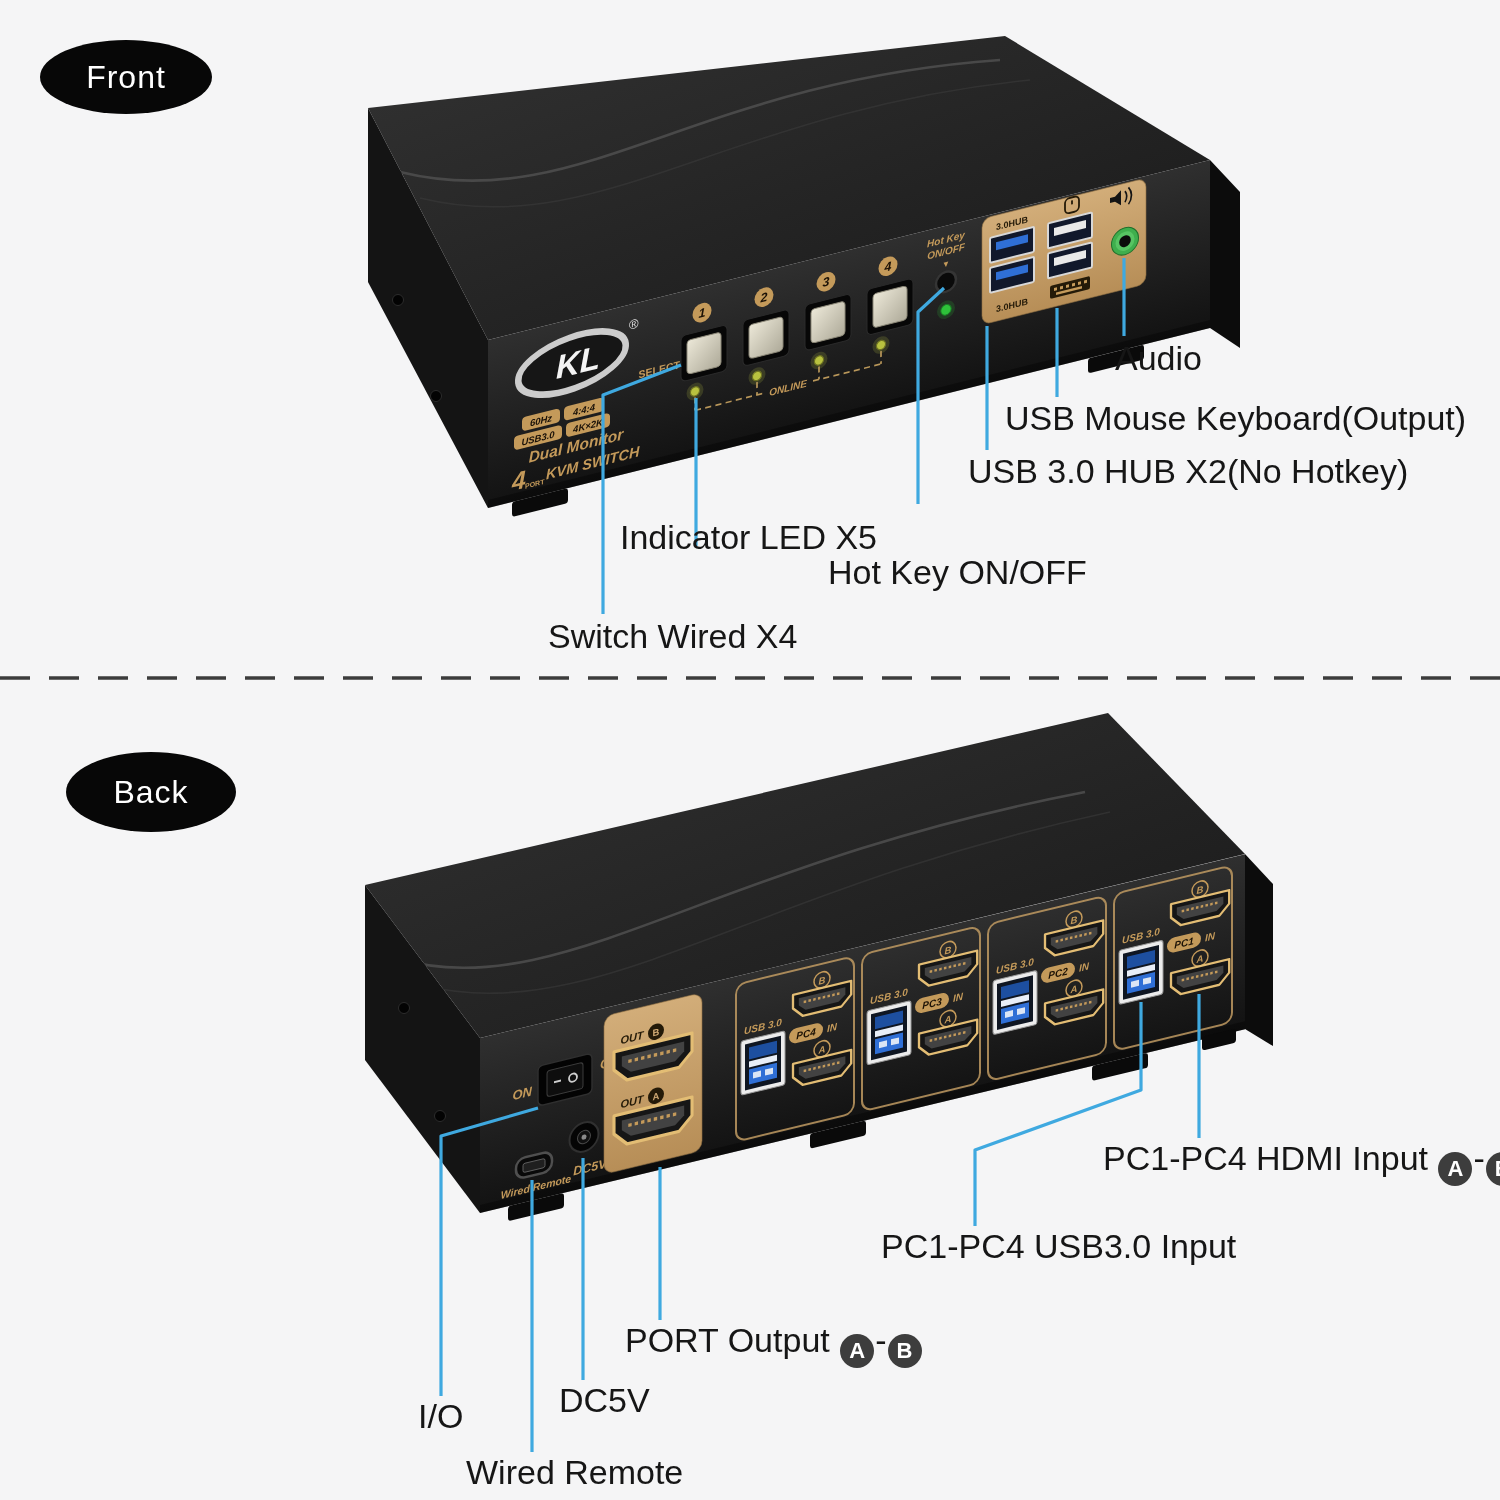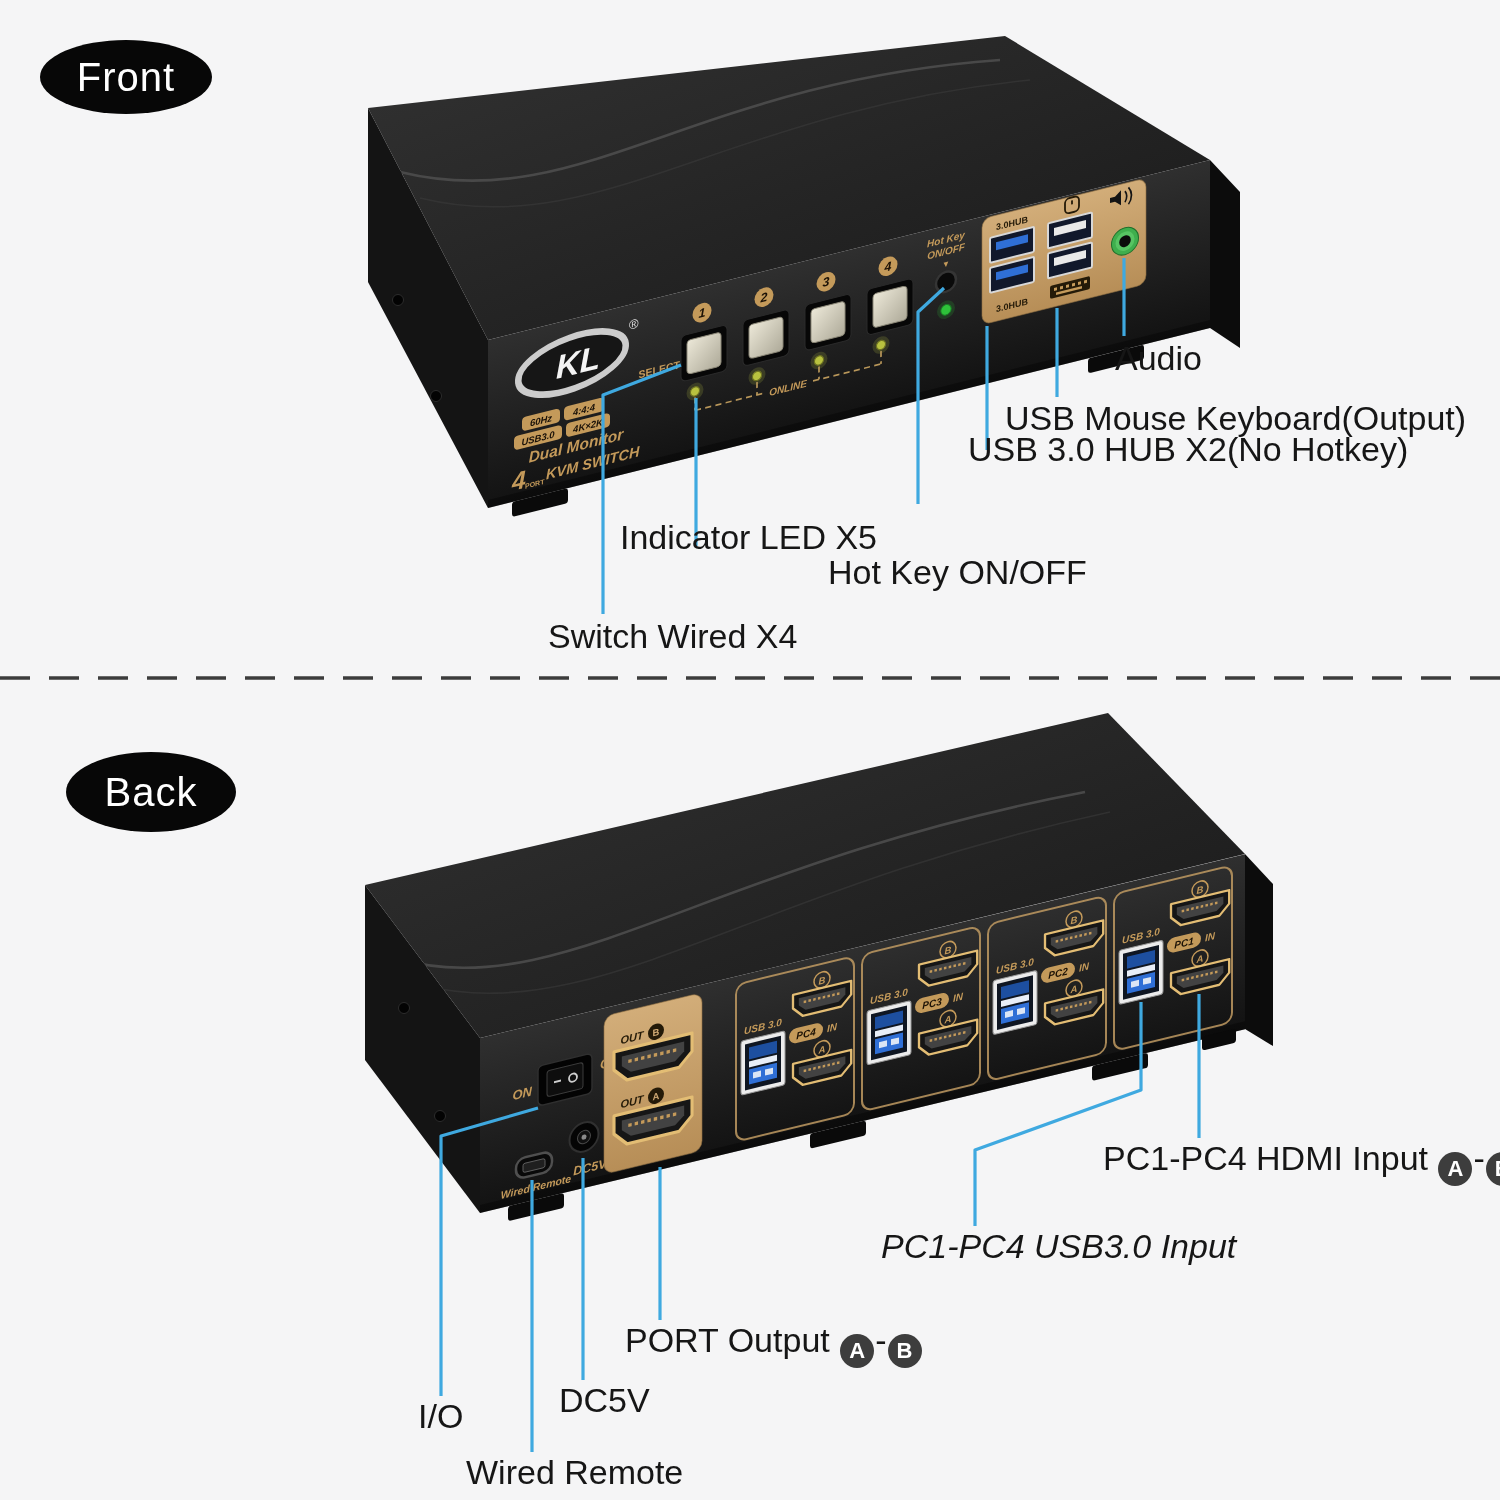--- a/index.html
+++ b/index.html
@@ -1,21 +1,21 @@
 <!DOCTYPE html>
 <html><head>
 <meta charset="utf-8">
 <style>
   html,body{margin:0;padding:0;background:#e9e9e9;}
   #canvas{position:relative;width:1500px;height:1500px;background:#f5f5f6;overflow:hidden;
           font-family:"Liberation Sans",sans-serif;}
   #scene{position:absolute;left:0;top:0;}
   .oval{position:absolute;background:#070707;color:#fff;border-radius:50%;
         display:flex;align-items:center;justify-content:center;
-        font-size:40px;font-weight:500;letter-spacing:1px;}
+        font-size:32px;font-weight:500;letter-spacing:1px;}
   .lbl{position:absolute;font-size:34px;line-height:1.1;color:#161616;white-space:nowrap;}
   .ab{display:inline-flex;width:34px;height:34px;border-radius:50%;background:#3d3d3d;
       color:#fff;font-weight:700;font-size:22px;align-items:center;justify-content:center;
       vertical-align:-6px;margin:0 1px;}
   .dash{font-weight:400;}
   svg text{font-family:"Liberation Sans",sans-serif;}
 </style>
 </head>
 <body>
 
@@ -319,30 +319,30 @@
       <path d="M1141,1002 L1141,1090 L975,1150 L975,1226"></path>
       <path d="M1199,994 L1199,1138"></path>
     </g>
   </svg>
 
   <div class="oval" style="left:40px;top:40px;width:172px;height:74px;">Front</div>
   <div class="oval" style="left:66px;top:752px;width:170px;height:80px;">Back</div>
 
   <div class="lbl" style="left:1103px;top:340px;margin-left:12px;">Audio</div>
   <div class="lbl" style="left:1005px;top:400px;">USB Mouse Keyboard(Output)</div>
-  <div class="lbl" style="left:968px;top:431px;text-align:center;">USB 3.0 HUB X2(No Hotkey)</div>
+  <div class="lbl" style="left:968px;top:453px;text-align:center;">USB 3.0 HUB X2(No Hotkey)</div>
   <div class="lbl" style="left:828px;top:506px;margin-top:48px;">Hot Key ON/OFF</div>
   <div class="lbl" style="left:620px;top:519px;text-align:center;">Indicator LED X5</div>
   <div class="lbl" style="left:548px;top:618px;">Switch Wired X4</div>
 
   <div class="lbl" style="left:1078px;top:1140px;margin-left:25px;">
     <span>PC1-PC4 HDMI Input</span>
     <span class="ab">A</span><span class="dash">-</span><span class="ab">B</span>
   </div>
-  <div class="lbl" style="left:881px;top:1228px;font-style:italic;">PC1-PC4 USB3.0 Input</div>
+  <div class="lbl" style="left:881px;top:1228px;">PC1-PC4 USB3.0 Input</div>
   <div class="lbl" style="left:625px;top:1322px;">
     <span>PORT Output</span>
     <span class="ab">A</span><span class="dash">-</span><span class="ab">B</span>
   </div>
   <div class="lbl" style="left:559px;top:1382px;">DC5V</div>
   <div class="lbl" style="left:418px;top:1398px;">I/O</div>
   <div class="lbl" style="left:466px;top:1454px;">Wired Remote</div>
 
 </div>
 

